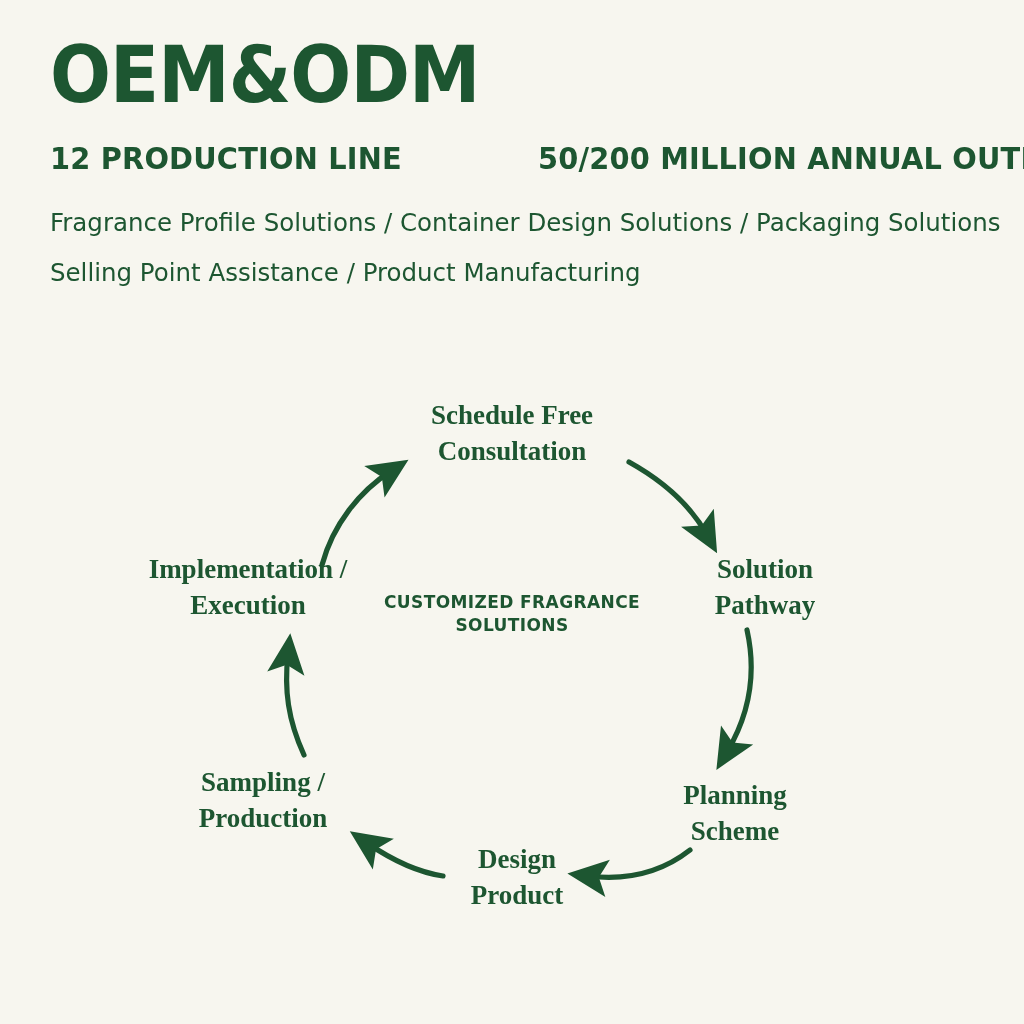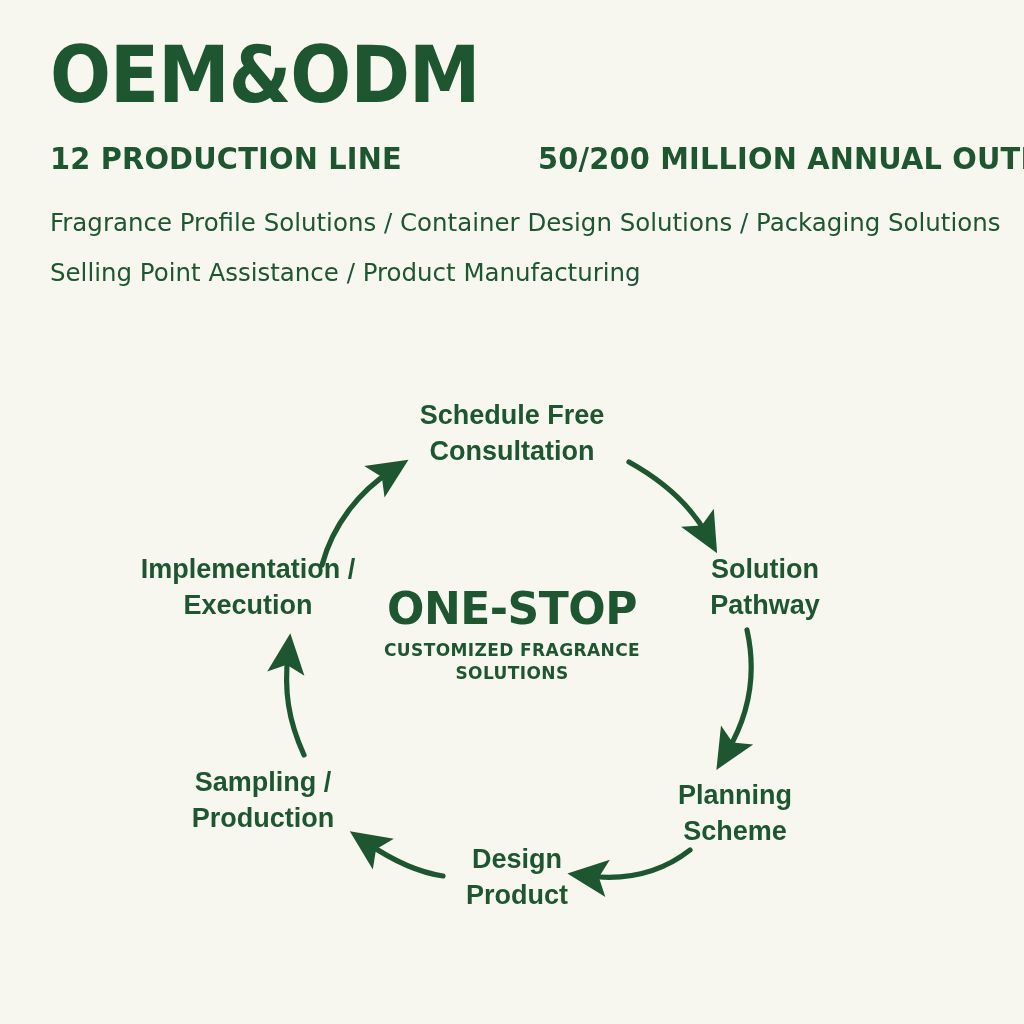--- a/index.html
+++ b/index.html
@@ -79,21 +79,21 @@
     width: 1024px;
     height: 620px;
   }
   .cycle svg {
     position: absolute;
     left: 0;
     top: 0;
   }
   .node {
     position: absolute;
-    font-family: Liberation Sans, sans-serif;
+    font-family: Liberation Serif, serif;
     font-size: 27px;
     font-weight: 700;
     line-height: 1.33;
     color: #1d5631;
     text-align: center;
     white-space: pre-line;
   }
   .center-wrap {
     position: absolute;
     left: 312px;
@@ -157,21 +157,20 @@
 
         <path d="M690,490 C662,512 629,521 588,516"></path>
 
         <path d="M443,516 C416,512 392,500 367,483"></path>
 
         <path d="M304,395 C288,360 284,330 288,294"></path>
       </g>
     </svg>
 
     <div class="center-wrap">
-      <div class="center-main">ONE-STOP</div>
       <div class="center-sub">CUSTOMIZED FRAGRANCE
 SOLUTIONS</div>
     </div>
 
     <div class="node" style="left:362px; top:38px; width:300px;">Schedule Free
 Consultation</div>
 
     <div class="node" style="left:650px; top:192px; width:230px;">Solution
 Pathway</div>
 

